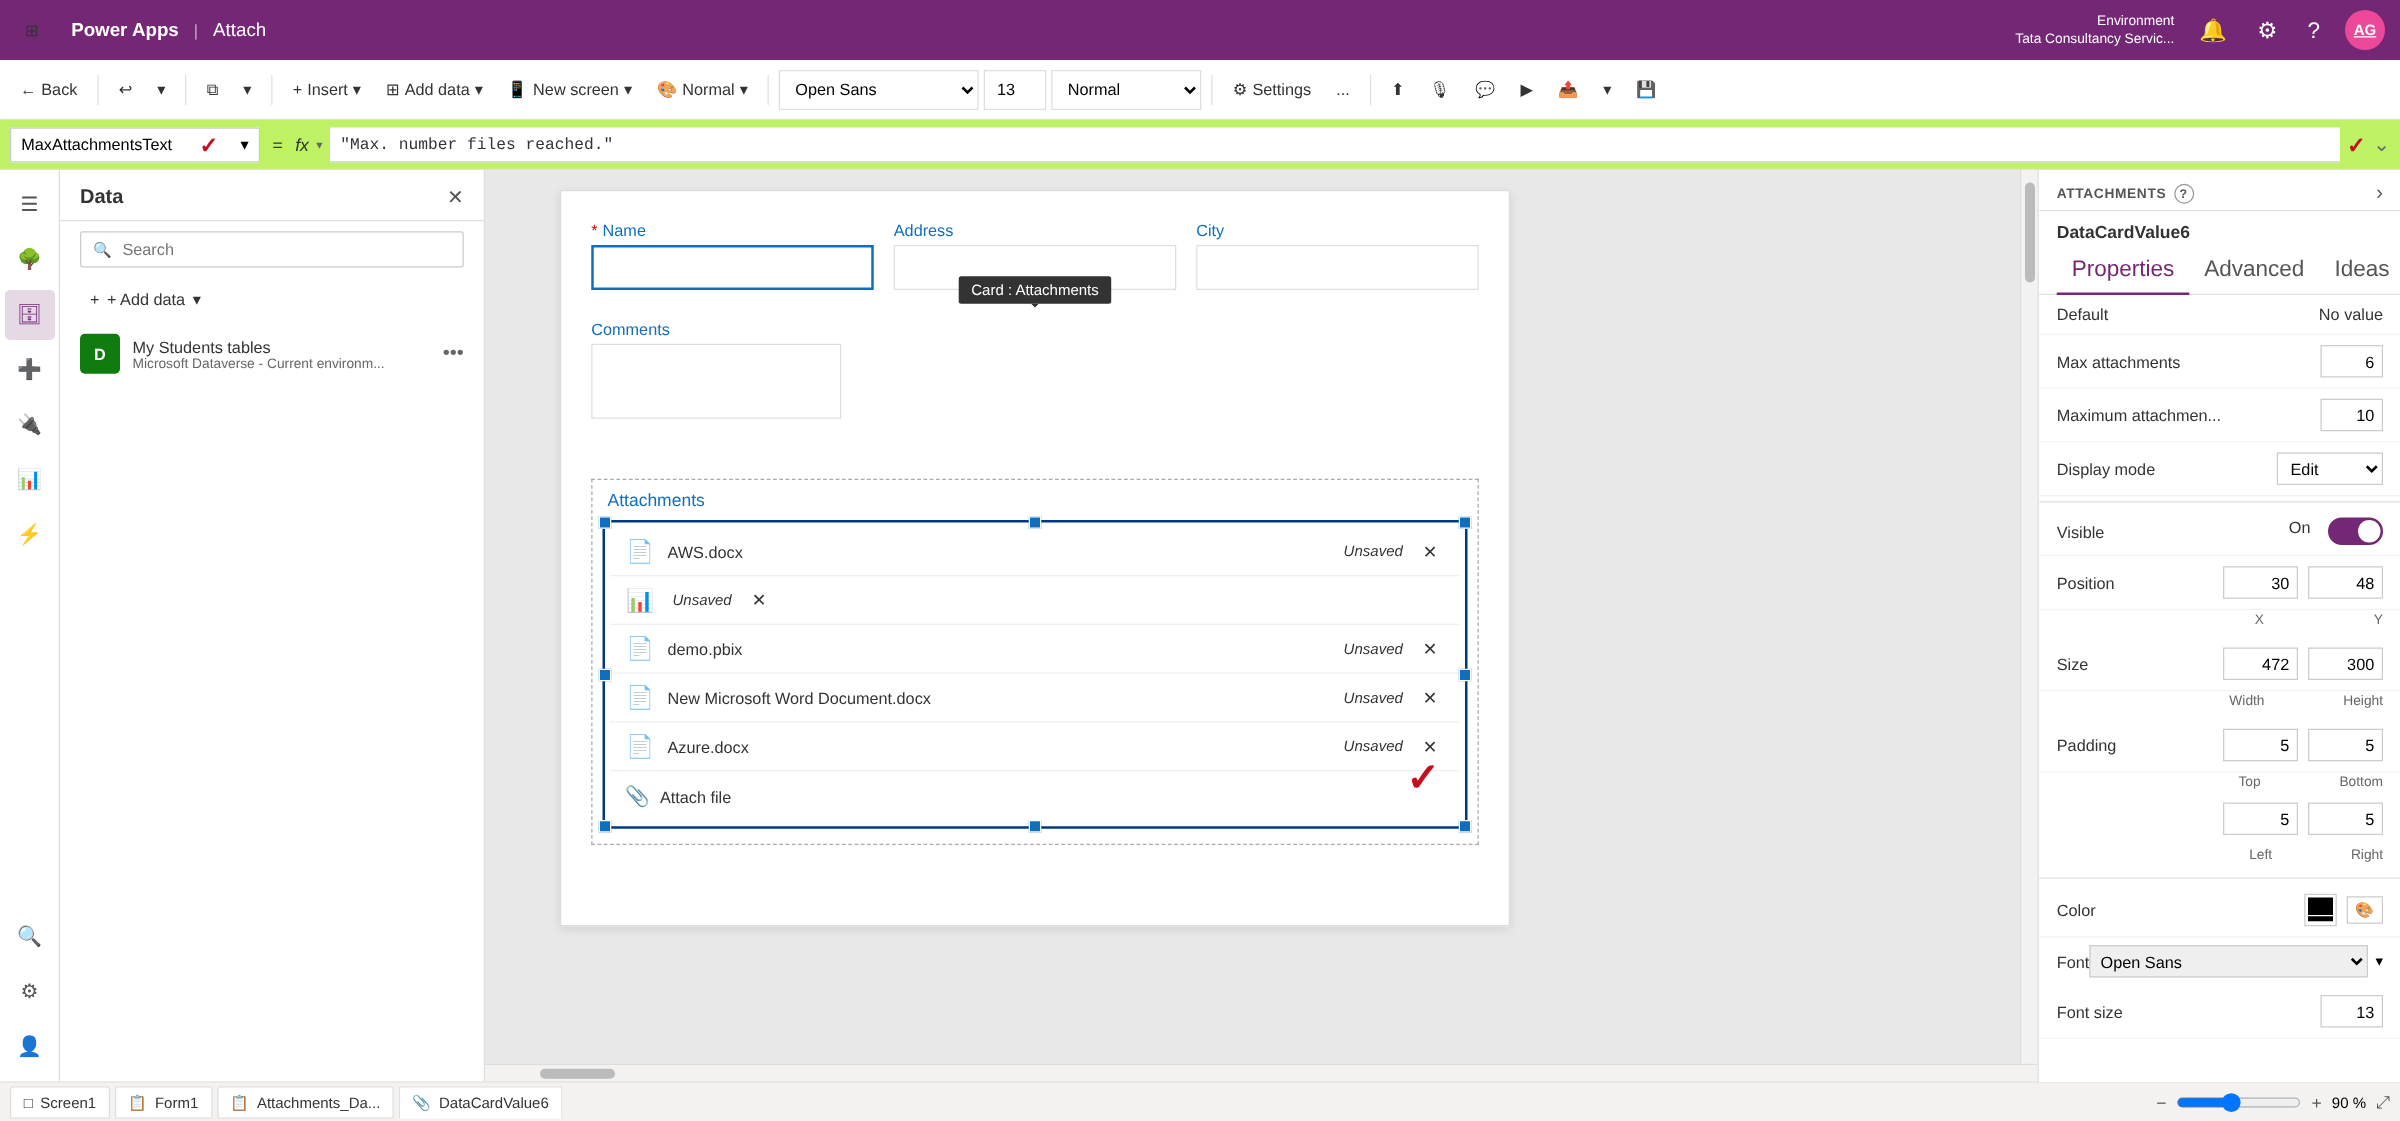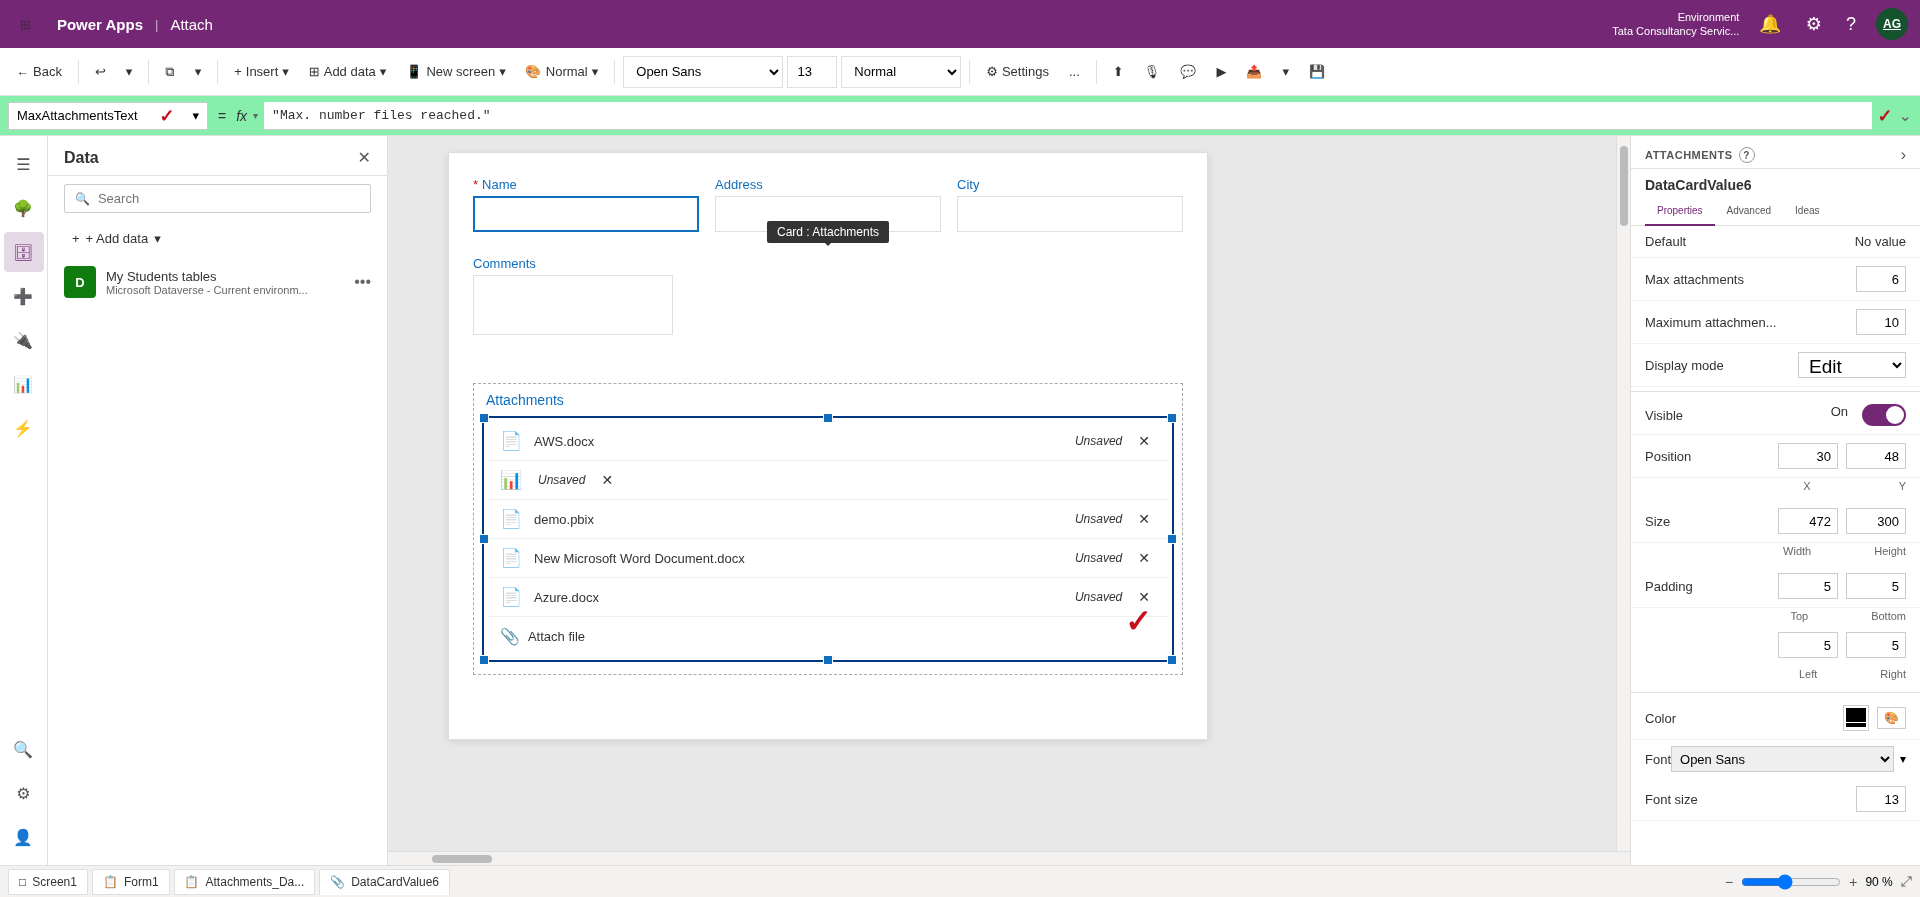--- a/index.html
+++ b/index.html
@@ -12,21 +12,21 @@
       background: #742774;
       height: 48px;
       padding: 0 12px;
       color: white;
       gap: 10px;
     }
     .top-nav-grid-icon { font-size: 18px; cursor: pointer; margin-right: 8px; }
     .top-nav-right { margin-left: auto; display: flex; align-items: center; gap: 16px; }
     .top-nav-env { display: flex; flex-direction: column; align-items: flex-end; font-size: 11px; line-height: 1.3; }
     .top-nav-icon-btn { background: none; border: none; color: white; font-size: 18px; cursor: pointer; padding: 4px; }
-    .top-nav-avatar { width: 32px; height: 32px; background: #14532d; border-radius: 50%; display: flex; align-items: center; justify-content: center; font-size: 12px; font-weight: 700; color: white; text-decoration: underline; }
+    .top-nav-avatar { width: 32px; height: 32px; background: #ec4899; border-radius: 50%; display: flex; align-items: center; justify-content: center; font-size: 12px; font-weight: 700; color: white; text-decoration: underline; }
 
     
     .toolbar {
       display: flex;
       align-items: center;
       background: white;
       height: 48px;
       padding: 0 8px;
       border-bottom: 1px solid #e1dfdd;
       gap: 4px;
@@ -48,21 +48,21 @@
     }
     .toolbar-normal-select {
       width: 120px; height: 32px; border: 1px solid #e1dfdd;
       padding: 0 8px; font-size: 13px; cursor: pointer; background: white;
     }
 
     
     .formula-bar {
       display: flex;
       align-items: center;
-      background: #86efac;
+      background: #bef264;
       height: 40px;
       border-bottom: 1px solid #e1dfdd;
       padding: 0 8px;
       gap: 6px;
     }
     .formula-name-box {
       width: 200px; height: 28px; border: 1px solid #ccc;
       padding: 0 8px; font-size: 13px; background: white;
       display: flex; align-items: center; justify-content: space-between;
     }
@@ -270,21 +270,21 @@
       display: flex; align-items: center; gap: 6px;
       font-size: 11px; font-weight: 600; color: #555; text-transform: uppercase; letter-spacing: 0.5px;
     }
     .props-panel-title { font-size: 14px; font-weight: 600; color: #333; padding: 8px 14px 4px; }
     .props-panel-expand { background: none; border: none; cursor: pointer; font-size: 16px; color: #555; }
     .props-tabs {
       display: flex; border-bottom: 1px solid #e1dfdd;
       padding: 0 14px;
     }
     .props-tab {
-      padding: 8px 12px; font-size: 10px; color: #555; cursor: pointer;
+      padding: 8px 12px; font-size: 18px; color: #555; cursor: pointer;
       border-bottom: 2px solid transparent; margin-bottom: -1px; text-align: center;
     }
     .props-tab.active { color: #742774; border-bottom-color: #742774; font-weight: 500; }
     .props-row {
       display: flex; align-items: center; justify-content: space-between;
       padding: 8px 14px;
       border-bottom: 1px solid #f3f2f1;
     }
     .props-label { font-size: 13px; color: #333; }
     .props-value { font-size: 13px; color: #333; }
@@ -301,21 +301,21 @@
     .toggle-switch {
       width: 44px; height: 22px; background: #742774; border-radius: 11px;
       position: relative; cursor: pointer;
     }
     .toggle-knob {
       position: absolute; right: 2px; top: 2px;
       width: 18px; height: 18px; background: white; border-radius: 50%;
     }
     .toggle-label { font-size: 13px; color: #333; margin-right: 6px; }
     .props-select {
-      border: 1px solid #ccc; padding: 2px 6px; font-size: 19px; background: white; height: 26px;
+      border: 1px solid #ccc; padding: 2px 6px; font-size: 13px; background: white; height: 26px;
     }
     .color-row { display: flex; align-items: center; gap: 8px; }
     .color-box { width: 26px; height: 26px; border: 1px solid #ccc; background: white; cursor: pointer; }
     .font-row {
       display: flex; align-items: center; justify-content: space-between;
       padding: 6px 14px;
     }
     .font-select { flex: 1; height: 26px; border: 1px solid #ccc; font-size: 13px; padding: 0 4px; margin-right: 6px; }
     .props-divider { height: 1px; background: #e1dfdd; margin: 4px 0; }
 

